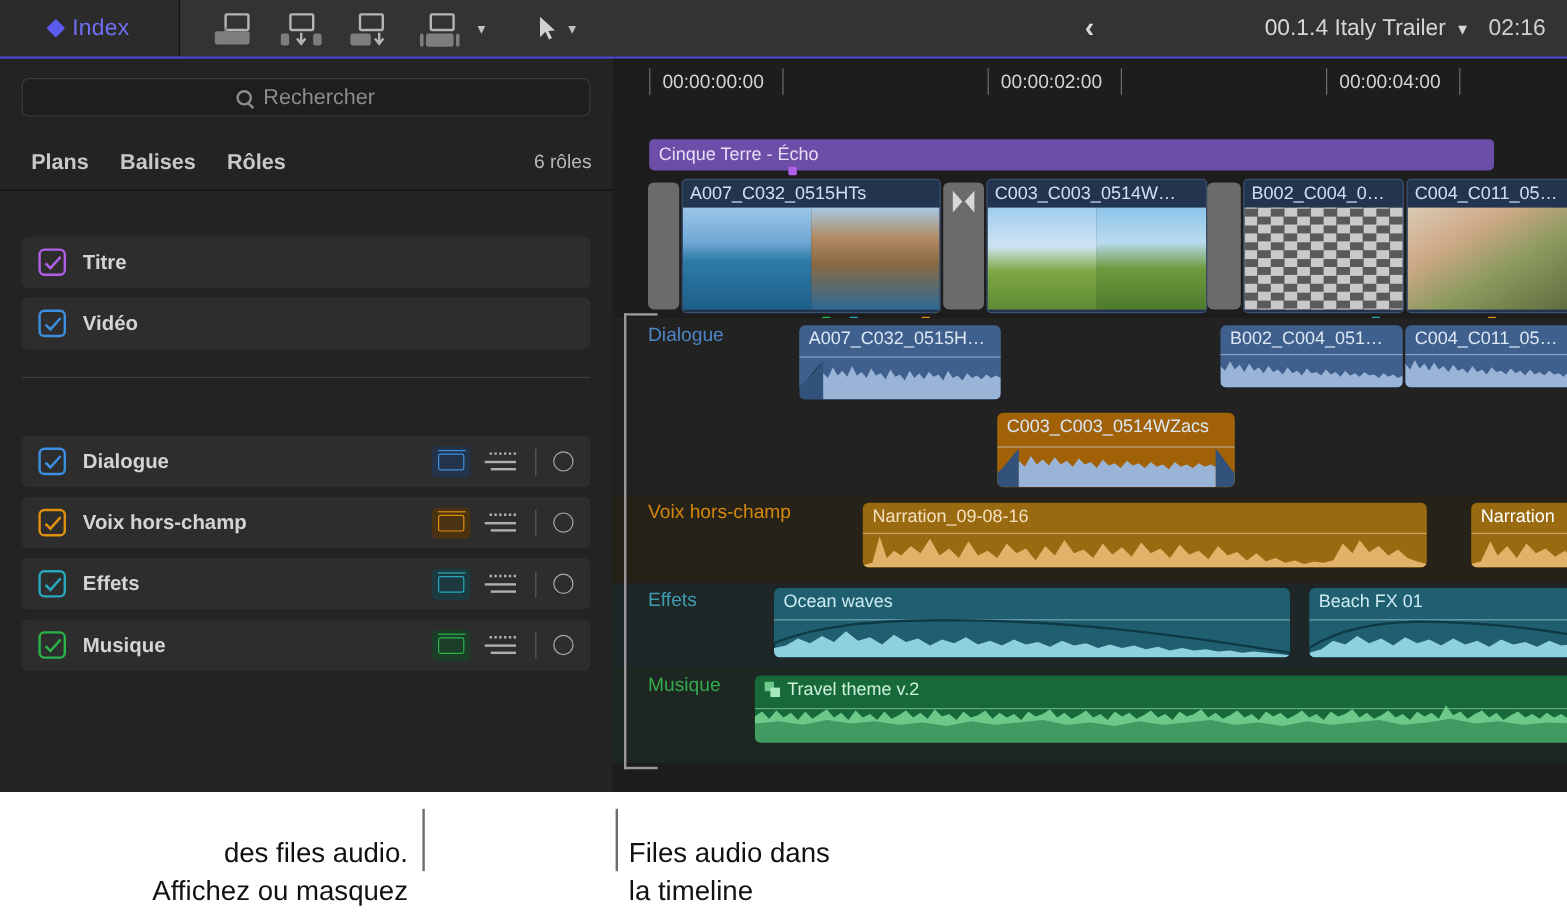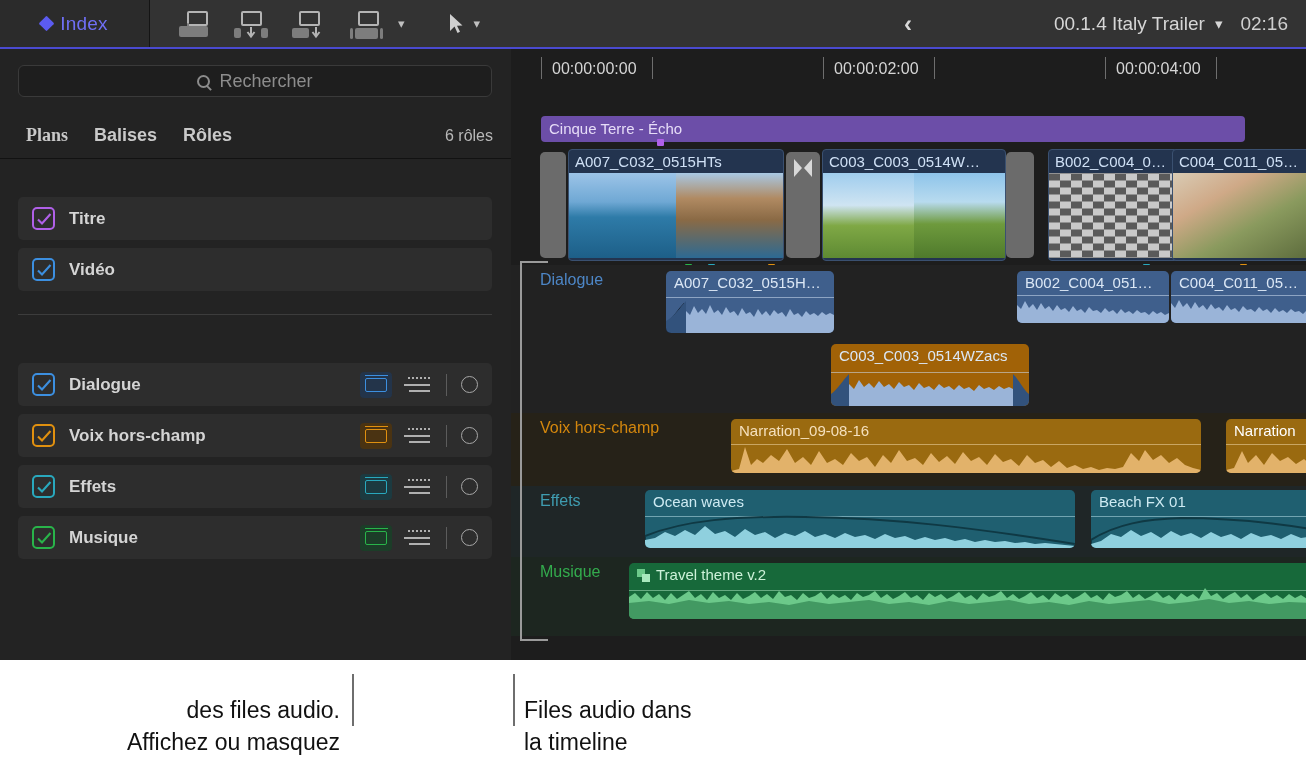--- a/index.html
+++ b/index.html
@@ -39,21 +39,21 @@
   
   .indexpanel{position:absolute;left:0;top:49px;width:511px;height:611px;background:#232323;}
   .searchwrap{position:absolute;left:18px;top:16px;width:474px;height:32px;background:#1e1e1e;
               border:1px solid #3a3a3a;border-radius:6px;display:flex;align-items:center;justify-content:center;gap:9px;}
   .searchwrap .mag{width:13px;height:13px;border:2px solid #8c8c8c;border-radius:50%;position:relative;display:inline-block;}
   .searchwrap .mag:after{content:"";position:absolute;width:2px;height:6px;background:#8c8c8c;right:-2px;bottom:-5px;transform:rotate(-45deg);}
   .searchwrap .ph{color:#8c8c8c;font-size:18px;}
 
   .tabrow{position:absolute;left:0;top:64px;width:511px;height:45px;display:flex;align-items:center;}
   .tabrow .tab{font-size:18px;font-weight:bold;color:#c9c9c9;}
-  .tab-plans{margin-left:26px;font-family:Liberation Serif, serif;}
+  .tab-plans{margin-left:26px;}
   .tab-balises{margin-left:26px;}
   .tab-roles{margin-left:26px;color:#5b5bf0;font-weight:normal;}
   .tabrow .count{margin-left:auto;margin-right:18px;color:#b8b8b8;font-size:16px;font-weight:normal;}
 
   .panel-sep{position:absolute;left:0;top:109px;width:511px;height:1px;background:#121212;}
 
   .rolelist{position:absolute;left:0;top:110px;width:511px;height:500px;}
   .role-row{position:absolute;left:18px;width:474px;height:43px;background:#2d2d2d;border-radius:5px;display:flex;align-items:center;}
   .cb{width:23px;height:23px;border-radius:5px;border:2px solid;position:relative;margin-left:14px;flex:0 0 auto;}
   .cb svg{position:absolute;left:2px;top:2px;}
@@ -342,21 +342,21 @@
         <div class="vclip" style="left:282px;width:184px;">
           <span class="name">C003_C003_0514W…</span>
           <span class="thumbs">
             <div style="background:linear-gradient(180deg,#9fcdee 0%,#cfe4f2 38%,#7fa845 62%,#5e8a33 100%);"></div>
             <div style="background:linear-gradient(180deg,#8ec4ea 0%,#b8dbef 34%,#6e9a3d 60%,#4f7a2c 100%);"></div>
           </span>
         </div>
 
         <div class="gapclip" style="left:466px;width:28px;"></div>
 
-        <div class="vclip" style="left:496px;width:134px;margin-left:12px;">
+        <div class="vclip" style="left:496px;width:134px;">
           <span class="name">B002_C004_0…</span>
           <span class="thumbs">
             <div style="background:repeating-conic-gradient(#5a5a5a 0% 25%, #c9c9c9 0% 50%) 0/22px 14px, linear-gradient(180deg,#7a7a7a,#4a4a4a);"></div>
           </span>
         </div>
 
         <div class="vclip" style="left:632px;width:140px;">
           <span class="name">C004_C011_05…</span>
           <span class="thumbs">
             <div style="background:linear-gradient(150deg,#d9cbb4 0%,#cfa987 30%,#8a9a5e 60%,#5c6b3c 100%);"></div>
@@ -406,21 +406,21 @@
             <path d="M0 38 L0 26 C6 22 12 12 18 6 L18 38 Z" fill="#32527c"></path>
             <path d="M182 38 L182 6 C188 12 193 22 198 26 L198 38 Z" fill="#32527c"></path>
             <path d="M18 38 L18 16 L23 21 L28 12 L33 19 L38 15 L43 20 L48 13 L53 19 L58 16 L63 21 L68 14 L73 19 L78 17 L83 22 L88 15 L93 20 L98 18 L103 22 L108 16 L113 20 L118 18 L123 22 L128 17 L133 21 L138 19 L143 23 L148 17 L153 21 L158 19 L163 22 L168 18 L173 21 L178 19 L182 21 L182 38 Z" fill="#9ab4d8"></path>
           </svg>
         </div>
       </div>
 
       <div class="lane" style="top:364px;height:73px;background:#262218;">
         <span class="lane-label" style="color:#d4870d;">Voix hors-champ</span>
 
-        <div class="aclip" style="left:208px;top:6px;width:470px;height:54px;background:#9a6a10;margin-left:12px;">
+        <div class="aclip" style="left:208px;top:6px;width:470px;height:54px;background:#9a6a10;">
           <span class="an" style="color:#f5e0bd;">Narration_09-08-16</span>
           <span class="hline" style="top:25px;background:#f0d7a8;"></span>
           <svg class="wave" width="470" height="32" viewBox="0 0 470 32" preserveAspectRatio="none">
             <path d="M0 32 L0 30 L8 28 L14 6 L20 24 L26 18 L32 22 L40 14 L48 20 L56 8 L64 22 L72 16 L80 24 L88 10 L96 22 L104 18 L112 24 L120 12 L128 20 L136 16 L144 26 L152 14 L160 22 L168 9 L176 20 L184 17 L192 24 L200 12 L208 21 L216 15 L224 23 L232 11 L240 20 L248 16 L256 24 L264 13 L272 21 L280 18 L288 25 L296 14 L304 22 L312 19 L320 26 L328 20 L336 27 L344 24 L352 28 L360 26 L368 29 L376 27 L384 28 L392 26 L400 12 L408 20 L414 9 L422 19 L430 14 L438 22 L446 17 L454 24 L462 27 L470 29 L470 32 Z" fill="#e2b26a"></path>
           </svg>
         </div>
 
         <div class="aclip" style="left:715px;top:6px;width:90px;height:54px;background:#9a6a10;">
           <span class="an" style="color:#ffffff;">Narration</span>
           <span class="hline" style="top:25px;background:#f0d7a8;"></span>

